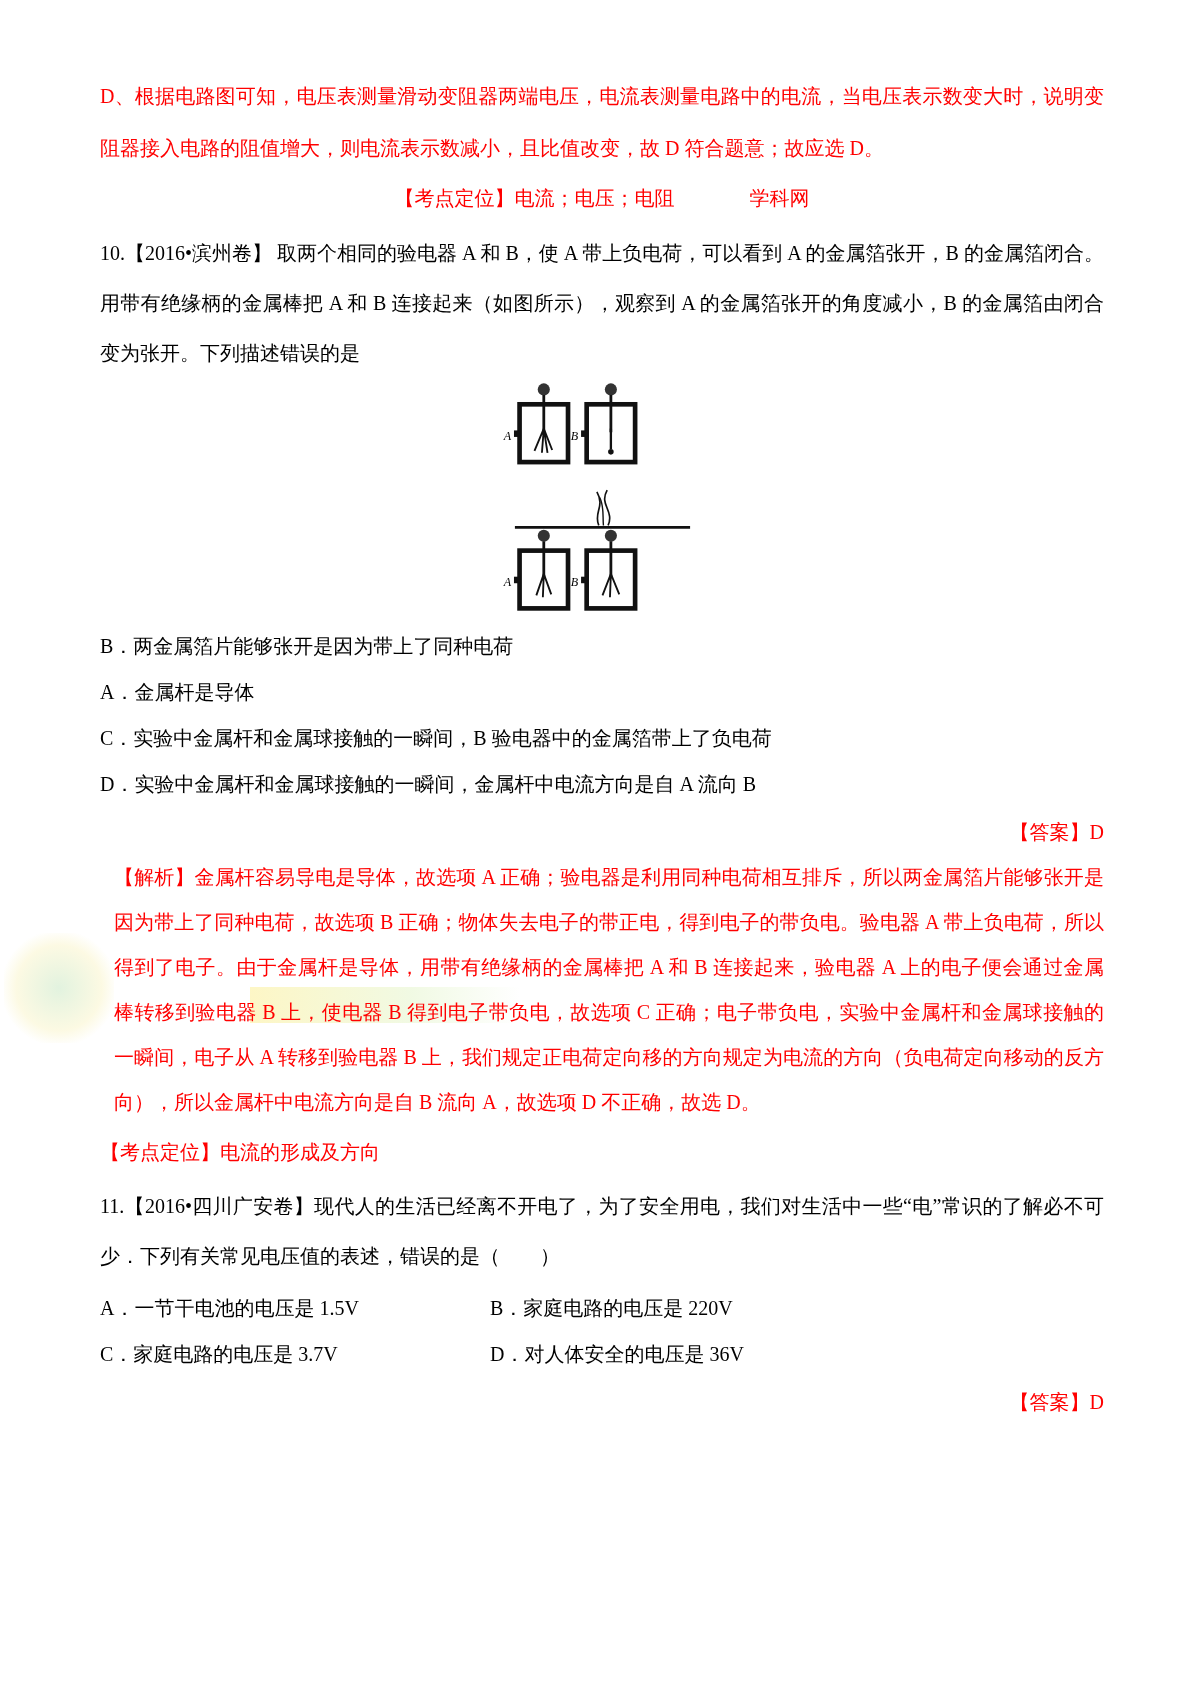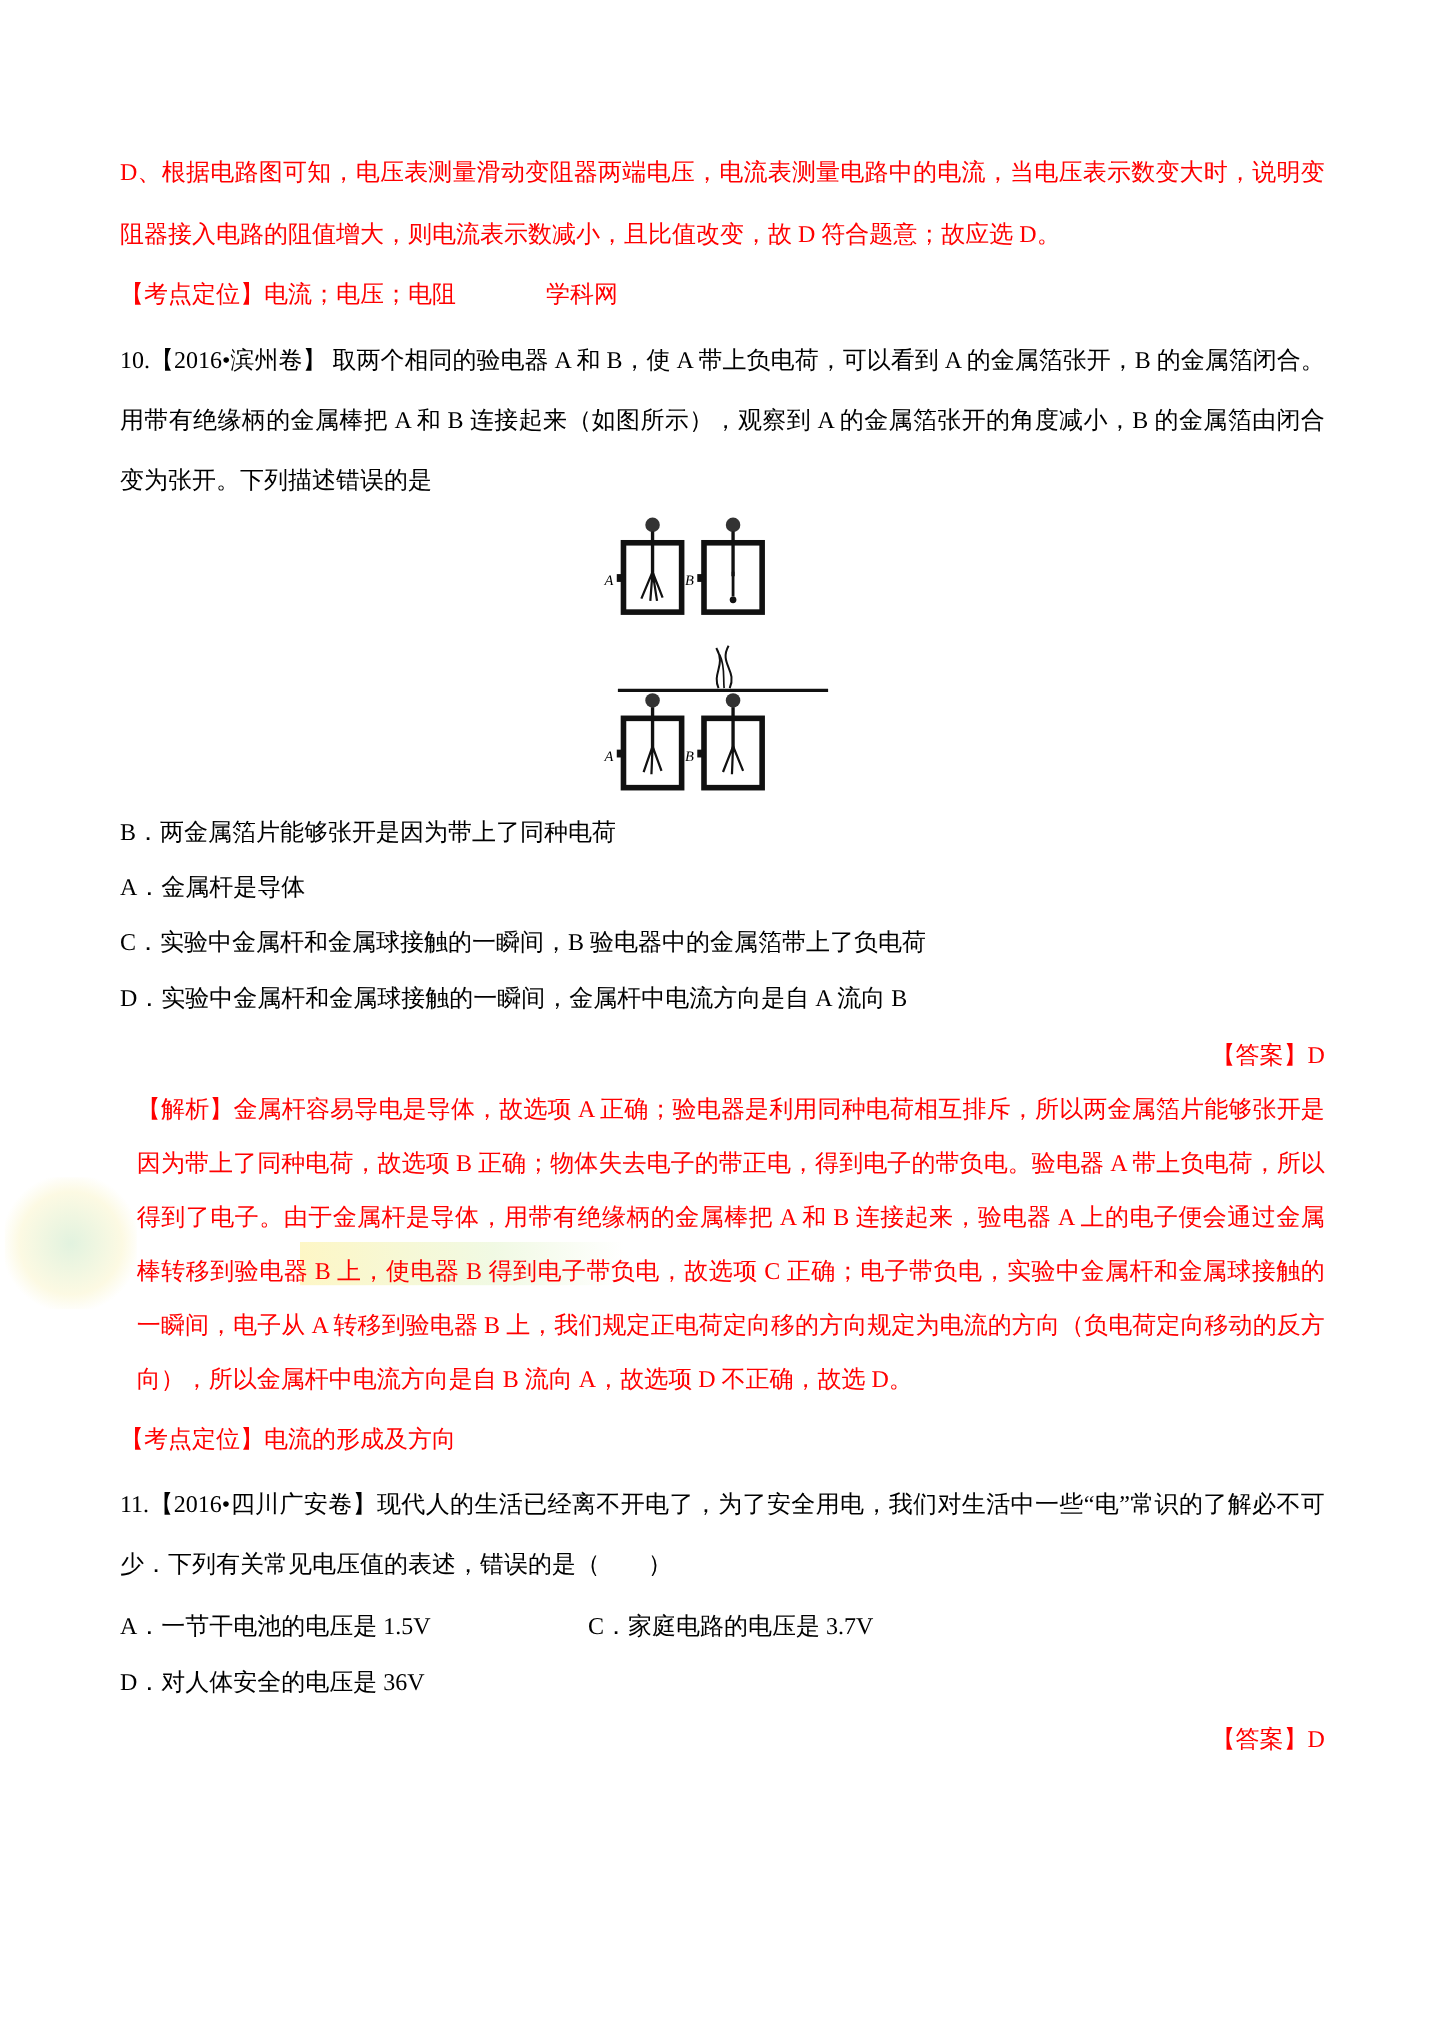--- a/index.html
+++ b/index.html
@@ -2,24 +2,24 @@
 <html><head>
 <meta charset="utf-8">
 <style>
   * { margin:0; padding:0; box-sizing:border-box; }
   html,body { background:#ffffff; }
   body {
     width:1200px; height:1698px; position:relative; overflow:hidden;
     font-family:"Liberation Serif","DejaVu Serif",serif;
     color:#000;
   }
-  .page { padding:118px 96px 0 100px; font-size:20px; }
+  .page { padding:70px 96px 0 100px; font-size:20px; }
   .para { line-height:52px; text-align:justify; }
   .red  { color:#ff0000; }
-  .kaodian-row { line-height:48px; text-align:left; }
+  .kaodian-row { line-height:48px; text-align:center; }
   .xkw { margin-left:70px; }
   .stem { line-height:50px; margin-top:6px; }
   .figure { width:100%; display:flex; justify-content:center; margin:2px 0 6px 0; }
   .option { line-height:46px; text-align:left; }
   .options { margin-top:8px; }
   .answer { line-height:46px; text-align:right; margin-top:2px; }
   .analysis-wrap { position:relative; }
   .analysis {
     line-height:45px; font-weight:400; margin-left:14px;
     text-align:justify; position:relative; z-index:2;
@@ -115,19 +115,20 @@
     <div class="blob blob2"></div>
     <p class="red analysis">【解析】金属杆容易导电是导体，故选项 A 正确；验电器是利用同种电荷相互排斥，所以两金属箔片能够张开是因为带上了同种电荷，故选项 B 正确；物体失去电子的带正电，得到电子的带负电。验电器 A 带上负电荷，所以得到了电子。由于金属杆是导体，用带有绝缘柄的金属棒把 A 和 B 连接起来，验电器 A 上的电子便会通过金属棒转移到验电器 B 上，使电器 B 得到电子带负电，故选项 C 正确；电子带负电，实验中金属杆和金属球接触的一瞬间，电子从 A 转移到验电器 B 上，我们规定正电荷定向移的方向规定为电流的方向（负电荷定向移动的反方向），所以金属杆中电流方向是自 B 流向 A，故选项 D 不正确，故选 D。</p>
   </div>
 
   <p class="red kaodian2">【考点定位】电流的形成及方向</p>
 
   <p class="para stem2">11.【2016•四川广安卷】现代人的生活已经离不开电了，为了安全用电，我们对生活中一些“电”常识的了解必不可少．下列有关常见电压值的表述，错误的是（　　）</p>
 
   <div class="opt-grid">
     <span>A．一节干电池的电压是 1.5V</span>
+    <span>B．家庭电路的电压是 220V</span>
     <span>C．家庭电路的电压是 3.7V</span>
     <span>D．对人体安全的电压是 36V</span>
   </div>
 
   <p class="red answer">【答案】D</p>
 
 </div>
 
 </body></html>

